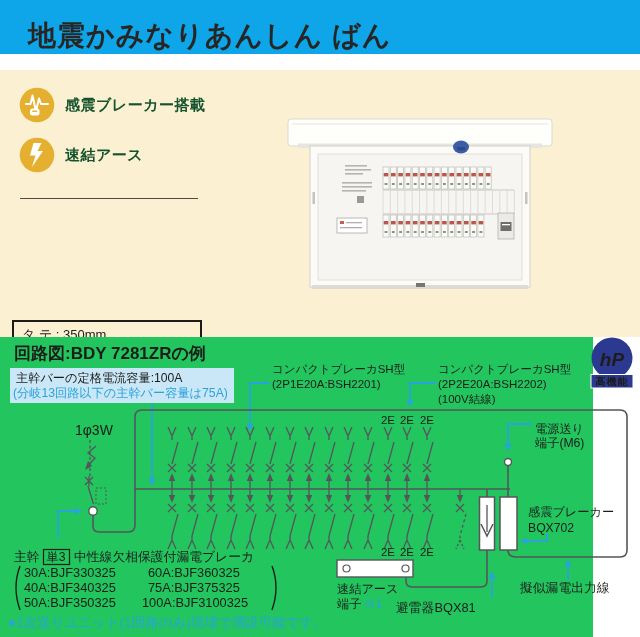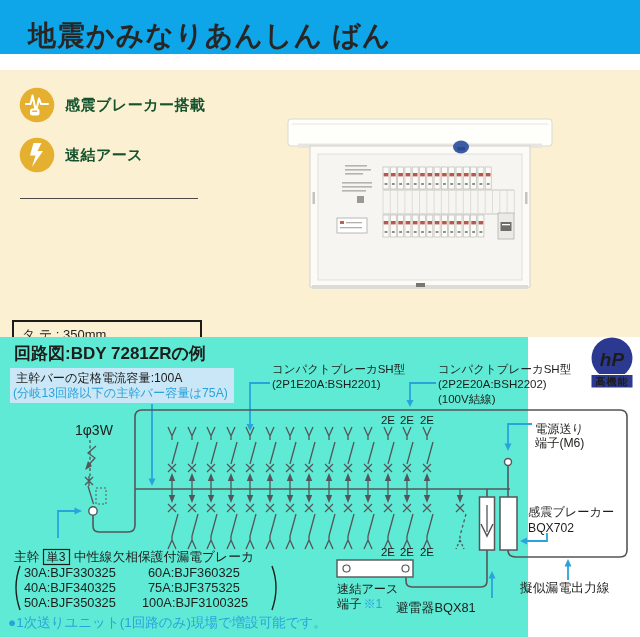--- a/index.html
+++ b/index.html
@@ -10,21 +10,21 @@
   .gray-bar{left:0;top:0;width:640px;height:54px;background:#0ea5e9;}
   .page-title{left:28px;top:17px;font-size:28px;font-weight:bold;color:#272625;letter-spacing:1px;}
   
   .cream{left:0;top:70px;width:640px;height:267px;background:#fbf0d2;}
   .feature{position:absolute;display:flex;align-items:center;gap:10px;left:19px;}
   .feature-label{font-size:15px;font-weight:bold;color:#14532d;letter-spacing:.5px;}
   .feature-sep{left:20px;top:128px;width:178px;border-top:1.6px solid #4c4b48;}
   .dim-box{left:12px;top:250px;width:170px;border:2px solid #1d1c1a;padding:5px 8px 6px 8px;
            font-size:13px;line-height:15.5px;color:#222120;}
   
-  .white-section{left:0;top:337px;width:528px;height:300px;background:#5eead4;}
+  .white-section{left:0;top:337px;width:593px;height:300px;background:#22c55e;}
   svg text{font-family:"Liberation Sans",sans-serif;fill:#1d1d1b;}
   .t17b{font-size:17px;font-weight:bold;}
   .t13{font-size:12.8px;}
   .t125{font-size:12.2px;}
   .t12{font-size:11.5px;}
   .t14{font-size:14px;}
   .blue{fill:#2aa3dc;}
   .wire{stroke:#55565a;stroke-width:1.6;fill:none;}
   .wire13{stroke:#55565a;stroke-width:1.3;fill:none;}
   .bluewire{stroke:#2aa3dc;stroke-width:1.8;fill:none;}

